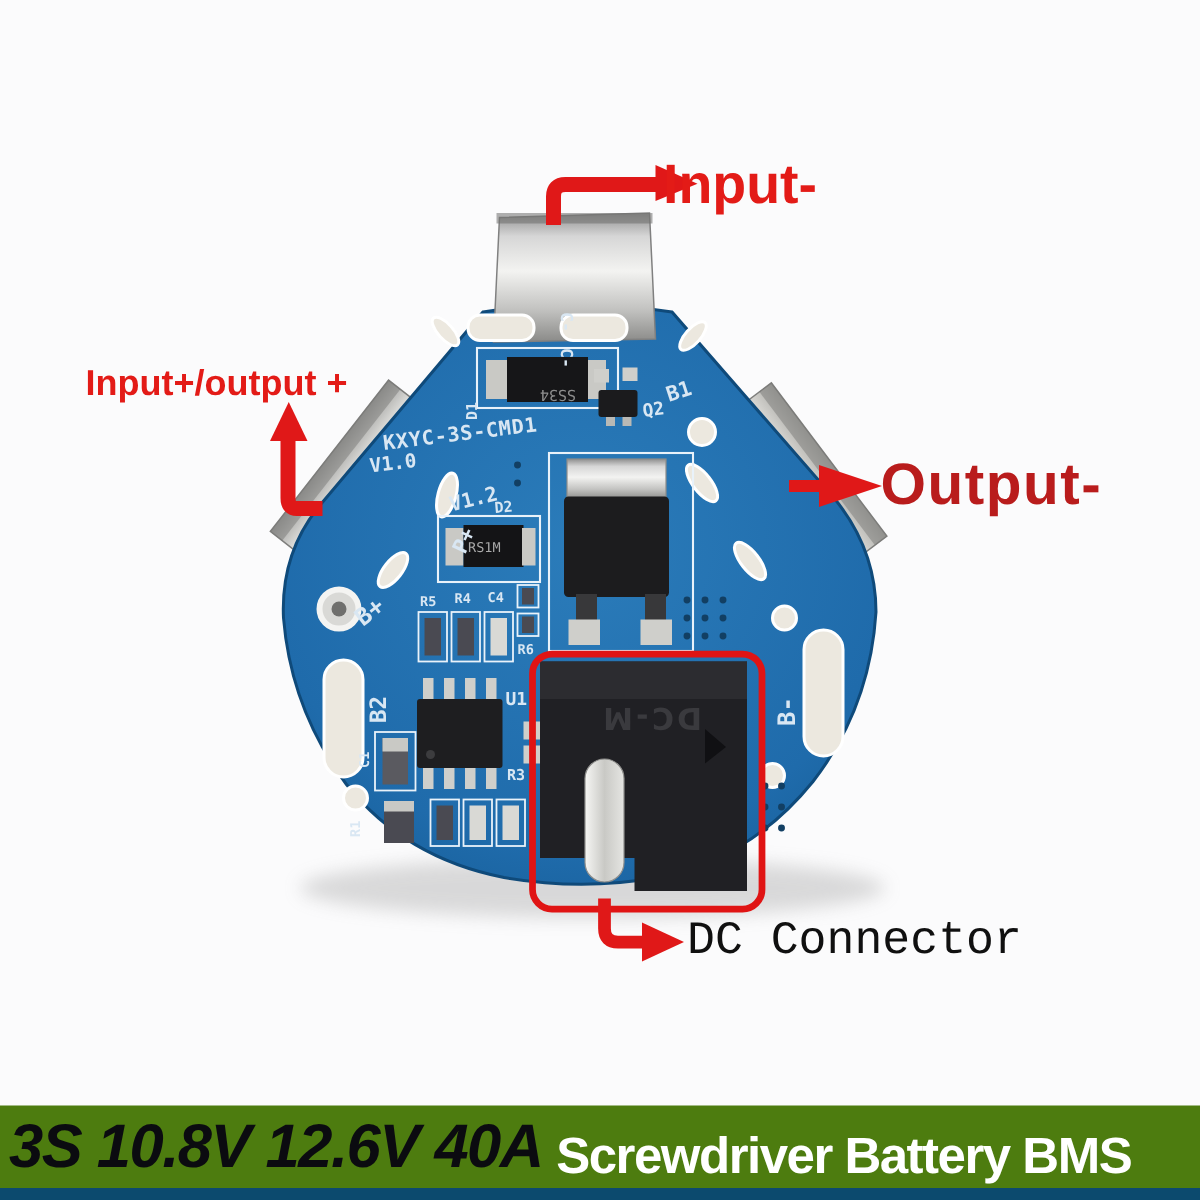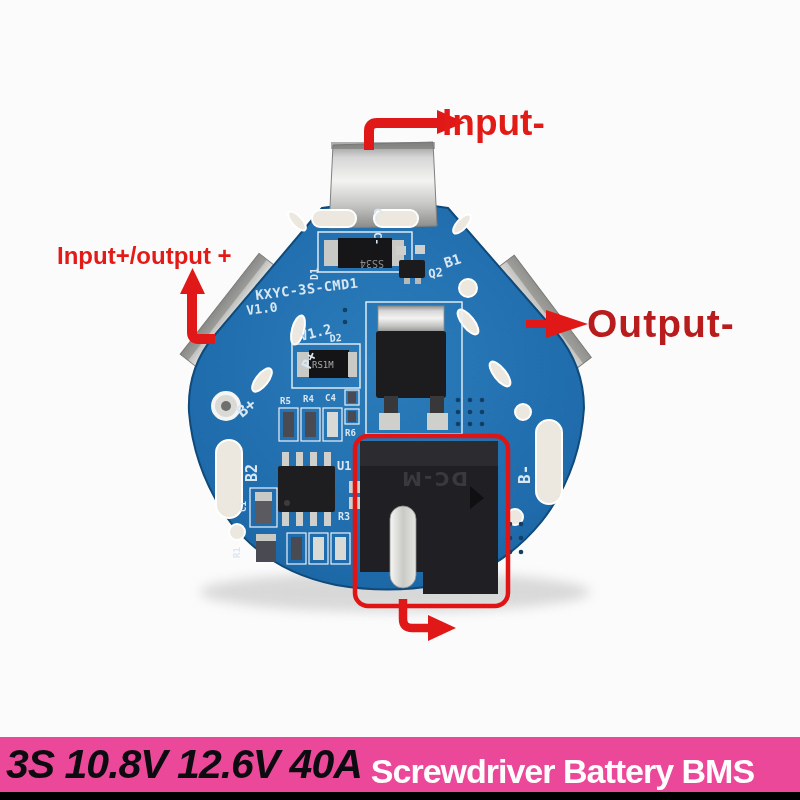--- a/index.html
+++ b/index.html
@@ -6,22 +6,22 @@
   .stage{position:relative;width:800px;height:800px;background:#fbfbfc;overflow:hidden;
          font-family:"Liberation Sans",sans-serif;}
   .ann{position:absolute;font-weight:bold;line-height:1;white-space:nowrap;}
   .ann-red{color:#e31b17;}
   .ann-dark{color:#b91c1c;}
   #ann-input-minus{left:442px;top:104px;font-size:37px;}
   #ann-input-plus{left:57px;top:244px;font-size:24px;}
   #ann-output-minus{left:587px;top:304px;font-size:39px;letter-spacing:1px;}
   #ann-dc-connector{left:458px;top:612px;font-size:31px;font-weight:normal;color:#101010;
                     font-family:"Liberation Mono",monospace;}
-  .banner{position:absolute;left:0;top:737px;width:800px;height:63px;background:#ec4899;
-          box-sizing:border-box;border-bottom:8px solid #000000;display:flex;align-items:center;}
+  .banner{position:absolute;left:0;top:737px;width:800px;height:63px;background:#4d7c0f;
+          box-sizing:border-box;border-bottom:8px solid #0c4a6e;display:flex;align-items:center;}
   .banner .spec{font-style:italic;font-weight:bold;font-size:41px;color:#0b0b10;
                 margin-left:6px;letter-spacing:-1px;white-space:nowrap;}
   .banner .product{font-weight:bold;font-size:34px;color:#ffffff;margin-left:9px;
                    letter-spacing:-1px;white-space:nowrap;margin-top:13px;}
   svg{position:absolute;left:0;top:0;}
   .silk{font-family:"DejaVu Sans Mono",monospace;font-weight:bold;fill:#d9e7f3;}
 </style>
 </head>
 <body>
 
@@ -247,19 +247,20 @@
       <g>
         <path d="M 403 599 L 403 619 Q 403 628 412 628 L 432 628" stroke-width="8.5"></path>
         <polygon points="428,615 456,628 428,641" fill="#e01818" stroke="none"></polygon>
       </g>
     </g>
   </svg>
 
   <div class="ann ann-red" id="ann-input-minus">Input-</div>
   <div class="ann ann-red" id="ann-input-plus">Input+/output +</div>
   <div class="ann ann-dark" id="ann-output-minus">Output-</div>
+  <div class="ann" id="ann-dc-connector">DC Connector</div>
 
   <div class="banner">
     <span class="spec">3S 10.8V 12.6V 40A</span>
     <span class="product">Screwdriver Battery BMS</span>
   </div>
 
 </div>
 
 </body></html>

